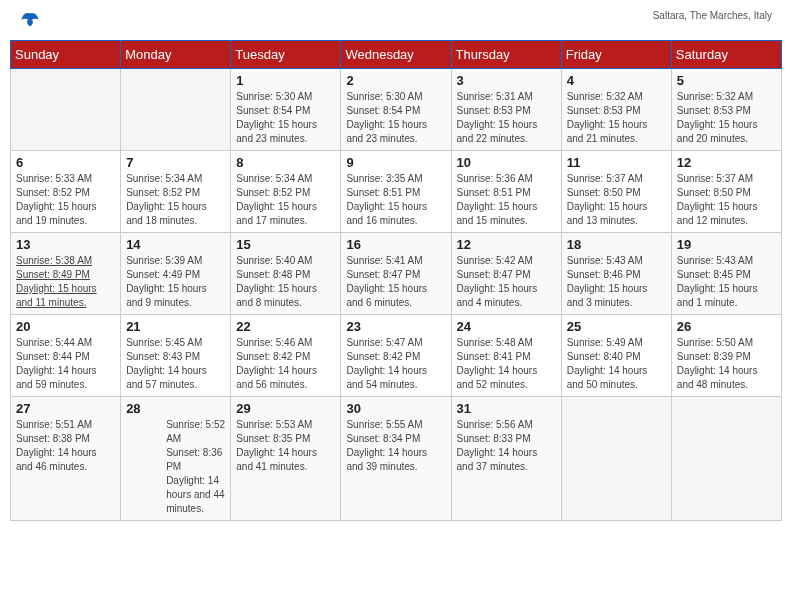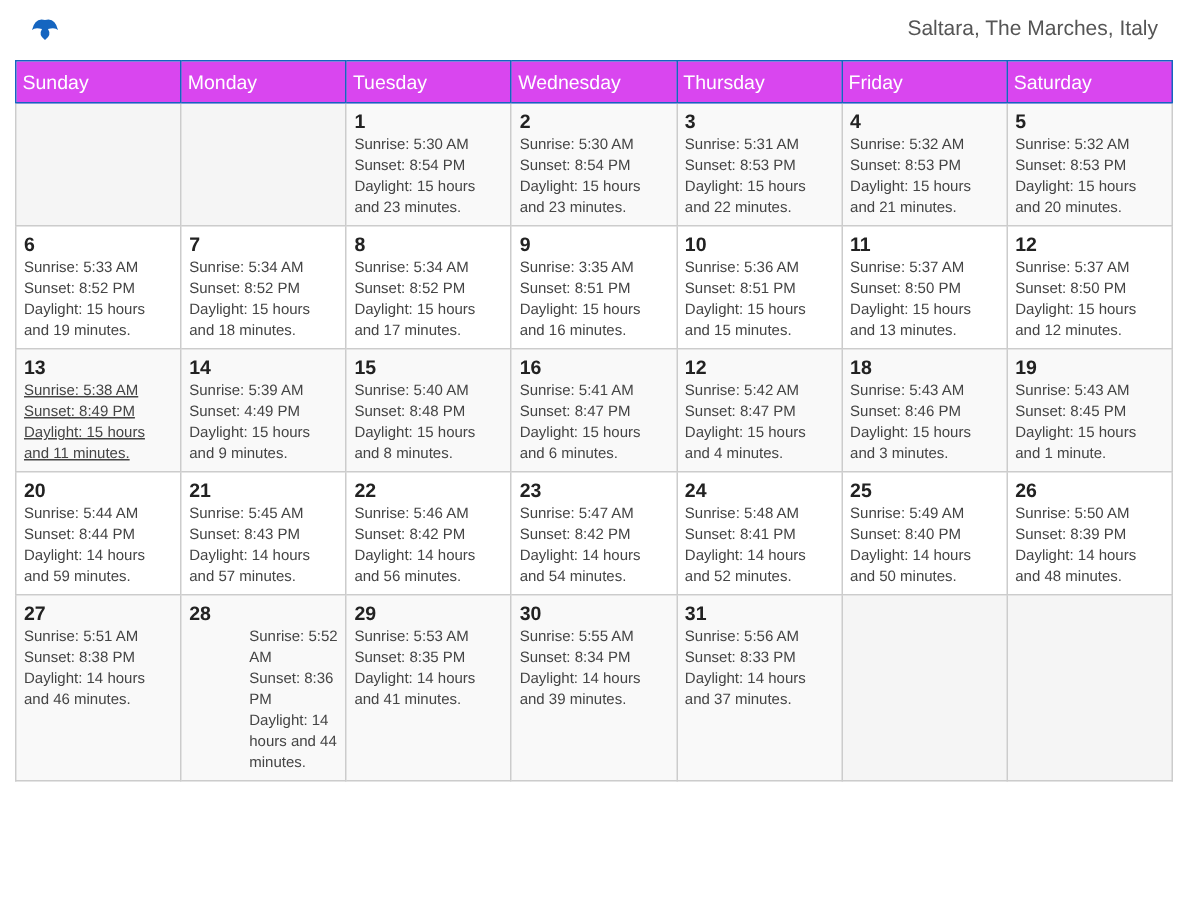--- a/index.html
+++ b/index.html
@@ -28,30 +28,30 @@
     }
     .title-block {
       text-align: right;
     }
     .month-year {
       font-size: 36px;
       font-weight: bold;
       color: #333;
     }
     .location {
-      font-size: 14px;
+      font-size: 10px;
       color: #555;
     }
     .calendar {
       width: 100%;
       border-collapse: collapse;
       border: 1px solid #ccc;
     }
     .calendar th {
-      background-color: #d946ef;
+      background-color: #b91c1c;
       color: #fff;
       font-size: 13px;
       padding: 6px 4px;
       text-align: left;
       border: 1px solid #1565c0;
       font-weight: normal;
     }
     .calendar td {
       vertical-align: top;
       border: 1px solid #ccc;

